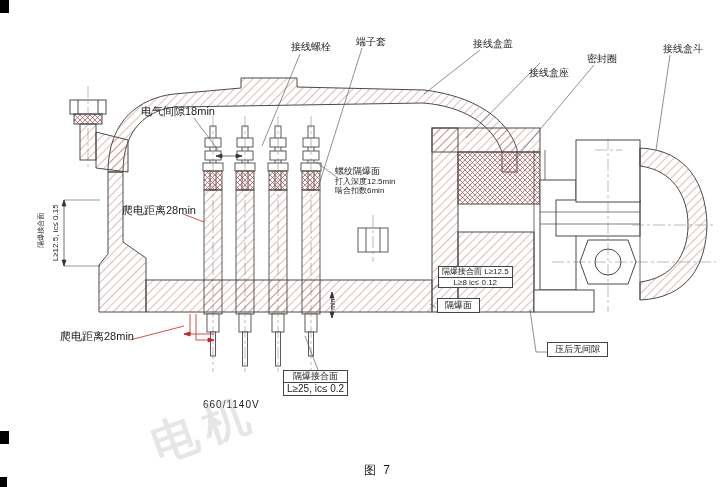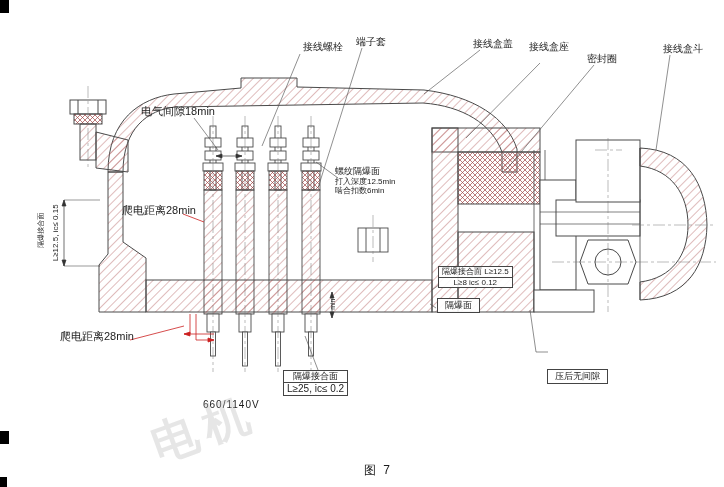--- a/index.html
+++ b/index.html
@@ -176,44 +176,44 @@
       <line x1="184" y1="334" x2="214" y2="334"></line>
       <line x1="196" y1="314" x2="196" y2="340"></line>
       <line x1="196" y1="340" x2="214" y2="340"></line>
       <polygon points="184,334 190,332 190,336"></polygon>
       <polygon points="214,340 208,338 208,342"></polygon>
       <path d="M130,340 L184,326" fill="none"></path>
       <path d="M183,214 L204,222" fill="none"></path>
     </g>
   </svg>
 
-  <div class="lbl s10" style="left:291px;top:41px;margin-left:12px;">接线螺栓</div>
+  <div class="lbl s10" style="left:291px;top:41px;">接线螺栓</div>
   <div class="lbl s10" style="left:356px;top:36px;">端子套</div>
   <div class="lbl s10" style="left:473px;top:38px;">接线盒盖</div>
-  <div class="lbl s10" style="left:529px;top:41px;">接线盒座</div>
+  <div class="lbl s10" style="left:529px;top:67px;">接线盒座</div>
   <div class="lbl s10" style="left:587px;top:53px;">密封圈</div>
   <div class="lbl s10" style="left:663px;top:43px;">接线盒斗</div>
 
   <div class="lbl s11" style="left:141px;top:105px;">电气间隙18min</div>
   <div class="lbl s11" style="left:122px;top:204px;">爬电距离28min</div>
 
   <div class="lbl" style="left:335px;top:166px;">
     <div class="s9">螺纹隔爆面</div>
     <div class="s8">打入深度12.5min</div>
     <div class="s8">啮合扣数6min</div>
   </div>
 
   <div class="lbl twobox" style="left:438px;top:266px;">
     <div class="row1 s8">隔爆接合面 L≥12.5</div>
     <div class="row2 s8">L≥8  ic≤ 0.12</div>
   </div>
 
   <div class="lbl boxed s9" style="left:437px;top:298px;">隔爆面</div>
 
-  <div class="lbl boxed s9" style="left:547px;top:342px;margin-top:27px;">压后无间隙</div>
+  <div class="lbl boxed s9" style="left:547px;top:342px;">压后无间隙</div>
 
   <div class="lbl s11" style="left:60px;top:330px;">爬电距离28min</div>
 
   <div class="lbl twobox" style="left:283px;top:370px;">
     <div class="row1 s9">隔爆接合面</div>
     <div class="row2 s10">L≥25, ic≤ 0.2</div>
   </div>
 
   <div class="lbl vert s8" style="left:14px;top:228px;width:84px;">L≥12.5, ic≤ 0.15</div>
   <div class="lbl vert" style="left:6px;top:226px;width:70px;font-size:7px;">隔爆接合面</div>

